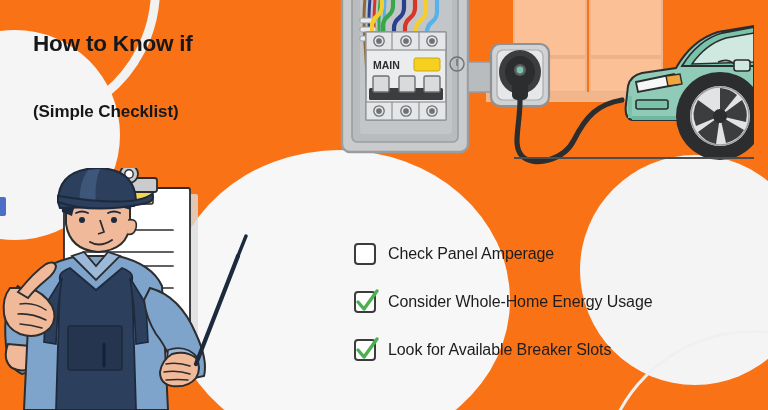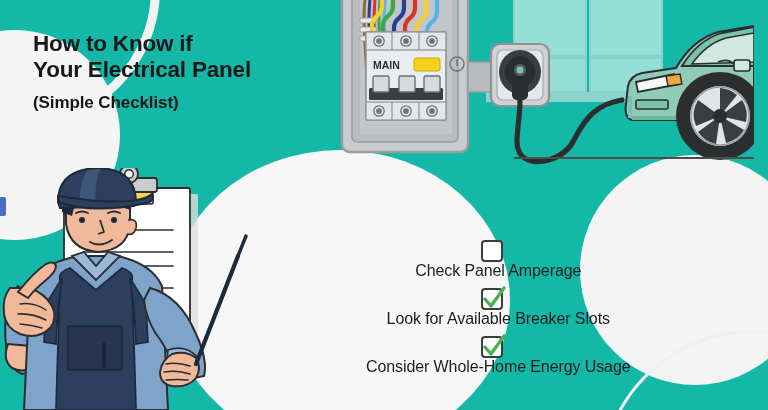--- a/index.html
+++ b/index.html
@@ -3,21 +3,21 @@
 <meta charset="utf-8">
 <title>EV Charger Panel Checklist Infographic</title>
 <style>
   html,body{margin:0;padding:0;}
   body{
     width:768px;height:410px;overflow:hidden;
     background:#ffffff;
     font-family:"Liberation Sans","DejaVu Sans",sans-serif;
     -webkit-font-smoothing:antialiased;
   }
-  #stage{position:relative;width:768px;height:410px;background:#14b8a6;overflow:hidden;}
+  #stage{position:relative;width:768px;height:410px;background:#f97316;overflow:hidden;}
 
   
   .blob{position:absolute;border-radius:50%;pointer-events:none;}
   .blob-tl-ring{
     left:-118px;top:-150px;width:260px;height:260px;
     border-radius:50%;border:9px solid #f2f2f2;background:transparent;
   }
   .blob-tl-soft{left:-90px;top:30px;width:210px;height:210px;background:#f5f5f5;}
   .blob-mid{left:170px;top:150px;width:340px;height:300px;background:#f7f7f7;}
   .blob-br-big{left:580px;top:155px;width:230px;height:230px;background:#f4f4f4;}
@@ -31,26 +31,26 @@
     border-radius:0 2px 2px 0;
   }
 
   
   .headline{position:absolute;left:33px;top:31px;width:330px;}
   .headline h1{
     margin:0;font-size:22.5px;line-height:25.5px;font-weight:bold;
     color:#17171a;letter-spacing:-0.2px;
   }
   .headline .sub{
-    margin-top:11px;font-size:17px;font-weight:bold;color:#17171a;letter-spacing:-0.1px;
+    margin-top:20px;font-size:17px;font-weight:bold;color:#17171a;letter-spacing:-0.1px;
   }
 
   
   .checklist{position:absolute;left:354px;top:240px;}
-  .check-row{display:flex;align-items:center;height:28px;margin-bottom:20px;flex-direction:column;}
+  .check-row{display:flex;align-items:center;height:28px;margin-bottom:20px;}
   .box{
     width:22px;height:22px;box-sizing:border-box;
     border:2.2px solid #3c3c3c;border-radius:4px;background:#ffffff;
     position:relative;flex:0 0 auto;
   }
   .box svg{position:absolute;left:-2px;top:-5px;width:26px;height:26px;}
   .check-label{
     margin-left:12px;font-size:16px;color:#1d1d20;white-space:nowrap;letter-spacing:-0.1px;
   }
 
@@ -70,21 +70,21 @@
   <div class="blob blob-tl-ring"></div>
   <div class="blob blob-tl-soft"></div>
   <div class="blob blob-mid"></div>
   <div class="blob blob-br-big"></div>
   <div class="blob blob-br-ring"></div>
   <div class="left-accent" style="background: rgb(74, 111, 196);"></div>
 
   <div class="headline">
     <h1>
       <span>How to Know if</span><br>
-      <span>Your Electrical Panel</span><br>
+      <br>
     </h1>
     <div class="sub">(Simple Checklist)</div>
   </div>
 
   <div class="scene">
     <svg width="418" height="172" viewBox="0 0 418 172" xmlns="http://www.w3.org/2000/svg">
 
       <g opacity="0.55">
         <rect x="178" y="-4" width="72" height="60" fill="#ffffff" stroke="#e8e8e8" stroke-width="2"></rect>
         <rect x="254" y="-4" width="72" height="60" fill="#ffffff" stroke="#e8e8e8" stroke-width="2"></rect>
@@ -329,26 +329,26 @@
       </div>
       <div class="check-label">Check Panel Amperage</div>
     </div>
 
     <div class="check-row">
       <div class="box">
         <svg viewBox="0 0 26 26">
           <path d="M4 14 L10 21 L23 3" fill="none" stroke="#4caf50" stroke-width="3.4" stroke-linecap="round" stroke-linejoin="round"></path>
         </svg>
       </div>
-      <div class="check-label">Look for Available Breaker Slots</div>
+      <div class="check-label">Consider Whole-Home Energy Usage</div>
     </div>
 
     <div class="check-row">
       <div class="box">
         <svg viewBox="0 0 26 26">
           <path d="M4 14 L10 21 L23 3" fill="none" stroke="#4caf50" stroke-width="3.4" stroke-linecap="round" stroke-linejoin="round"></path>
         </svg>
       </div>
-      <div class="check-label">Consider Whole-Home Energy Usage</div>
+      <div class="check-label">Look for Available Breaker Slots</div>
     </div>
 
   </div>
 </div>
 
 </body></html>

